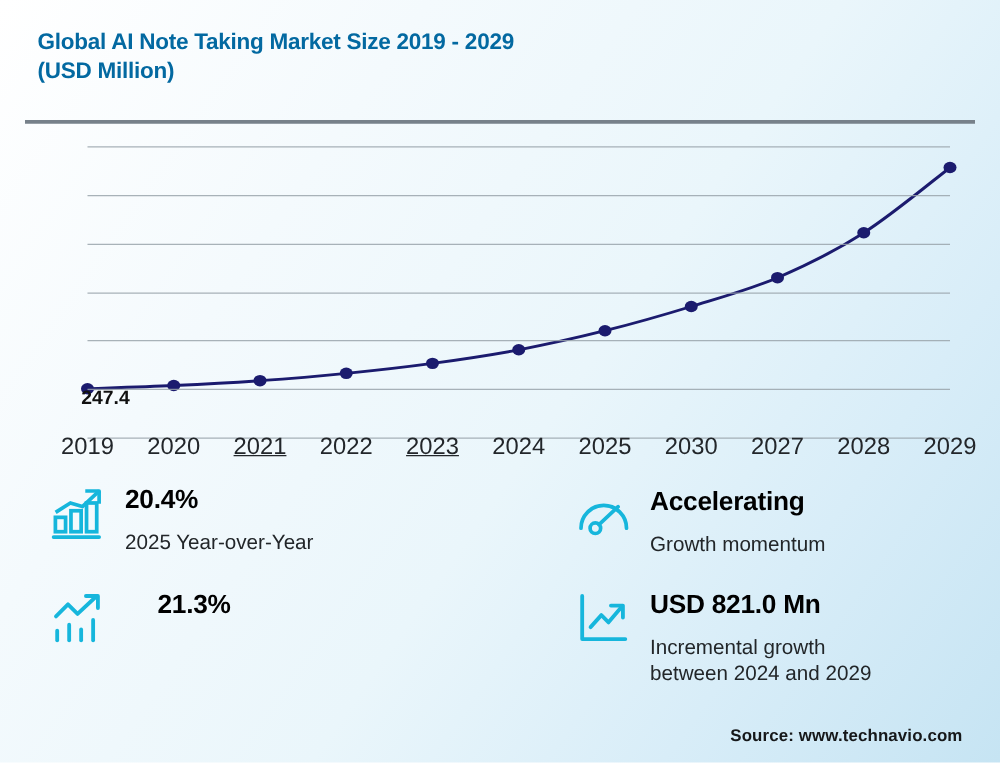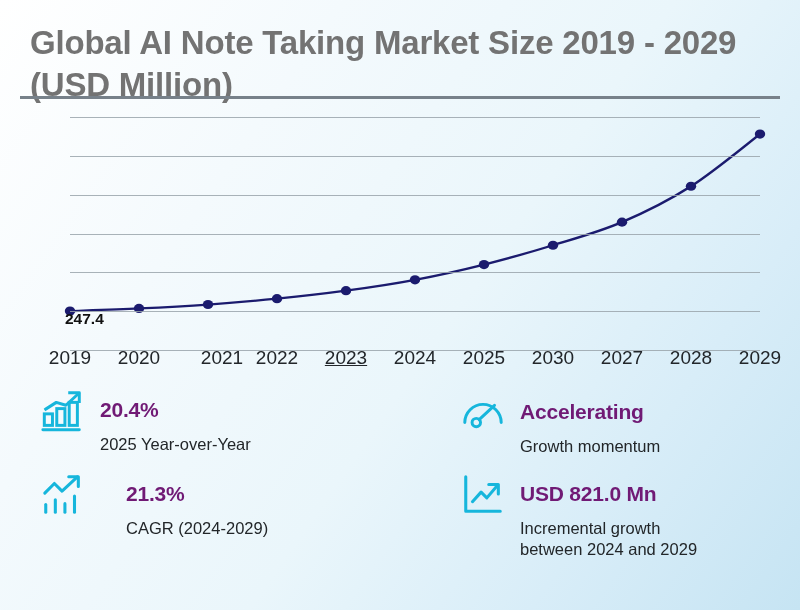--- a/index.html
+++ b/index.html
@@ -7,21 +7,21 @@
     width:800px;height:610px;overflow:hidden;
     font-family:"Liberation Sans",sans-serif;
     background:linear-gradient(125deg,#ffffff 0%,#f4fafd 28%,#eaf6fb 55%,#d8edf8 78%,#c6e4f3 100%);
     position:relative;
   }
   #stage{position:absolute;inset:0;}
 
   
   #header{position:absolute;left:30px;top:22px;width:740px;}
   #title{
-    font-size:33px;font-weight:bold;color:#737373;
+    font-size:18px;font-weight:bold;color:#0369a1;
     line-height:1.28;letter-spacing:-.2px;margin:0;white-space:pre-line;
   }
   #title-rule{
     position:absolute;left:20px;top:96px;width:760px;height:3px;
     background:#77818a;
   }
 
   
   #chart{position:absolute;left:0;top:110px;width:800px;height:250px;}
   #plot{position:absolute;left:70px;top:7px;width:690px;height:206px;}
@@ -37,21 +37,21 @@
   .xtick{
     position:absolute;top:0;font-size:19px;color:#22262a;
     text-align:center;transform:translateX(-50%);white-space:nowrap;
   }
 
   
   #kpis{position:absolute;left:40px;top:388px;width:740px;}
   .kpi{position:absolute;display:flex;align-items:flex-start;gap:14px;}
   .kpi-icon{flex:0 0 auto;width:46px;height:46px;display:block;}
   .kpi-text{display:flex;flex-direction:column;}
-  .kpi-value{font-size:21px;font-weight:bold;color:#701a75;line-height:1.12;letter-spacing:-.2px;margin-top:10px;}
+  .kpi-value{font-size:21px;font-weight:bold;color:#000000;line-height:1.12;letter-spacing:-.2px;}
   .kpi-label{font-size:16.5px;color:#222629;line-height:1.28;margin-top:12px;white-space:pre-line;}
 
   #kpi-0{left:0;top:0;}
   #kpi-1{left:0;top:84px;gap:40px;}
   #kpi-2{left:420px;top:2px;}
   #kpi-3{left:420px;top:84px;}
 
   
   #source{
     position:absolute;right:30px;bottom:14px;
@@ -92,21 +92,21 @@
         <div class="gridline" style="top: 39px;"></div>
         <div class="gridline" style="top: 78px;"></div>
         <div class="gridline" style="top: 117px;"></div>
         <div class="gridline" style="top: 155px;"></div>
         <div class="gridline" style="top: 194px;"></div>
         <div class="gridline" style="top: 233px;"></div>
       </div>
     <div id="xaxis">
         <div class="xtick" style="left: 0px;">2019</div>
         <div class="xtick" style="left: 69px;">2020</div>
-        <div class="xtick" style="left: 152px;">2021</div>
+        <div class="xtick" style="left: 138px; text-decoration: underline;">2021</div>
         <div class="xtick" style="left: 207px;">2022</div>
         <div class="xtick" style="left: 276px; text-decoration: underline;">2023</div>
         <div class="xtick" style="left: 345px;">2024</div>
         <div class="xtick" style="left: 414px;">2025</div>
         <div class="xtick" style="left: 483px;">2030</div>
         <div class="xtick" style="left: 552px;">2027</div>
         <div class="xtick" style="left: 621px;">2028</div>
         <div class="xtick" style="left: 690px;">2029</div>
       </div>
   </div>
@@ -136,21 +136,20 @@
           <polyline points="5,22 15,12 23,20 39,5"></polyline>
           <polyline points="30,5 40,5 40,15"></polyline>
           <line x1="6" y1="34" x2="6" y2="42"></line>
           <line x1="16" y1="29" x2="16" y2="42"></line>
           <line x1="26" y1="33" x2="26" y2="42"></line>
           <line x1="36" y1="25" x2="36" y2="42"></line>
         </g>
       </svg>
       <div class="kpi-text">
         <span class="kpi-value">21.3%</span>
-        <span class="kpi-label">CAGR (2024-2029)</span>
       </div>
     </div>
 
     <div class="kpi" id="kpi-2">
       <svg class="kpi-icon" viewBox="0 0 48 48">
         <g fill="none" stroke="#16b6dc" stroke-width="3.1" stroke-linecap="round">
           <path d="M5,34 A19,19 0 0 1 43,34"></path>
           <line x1="36" y1="16" x2="20" y2="31"></line>
           <circle cx="17" cy="34" r="4.4"></circle>
         </g>
@@ -171,13 +170,14 @@
       </svg>
       <div class="kpi-text">
         <span class="kpi-value">USD 821.0 Mn</span>
         <span class="kpi-label">Incremental growth
 between 2024 and 2029</span>
       </div>
     </div>
 
   </div>
 
+  <div id="source">Source: www.technavio.com</div>
 </div>
 
 </body></html>

